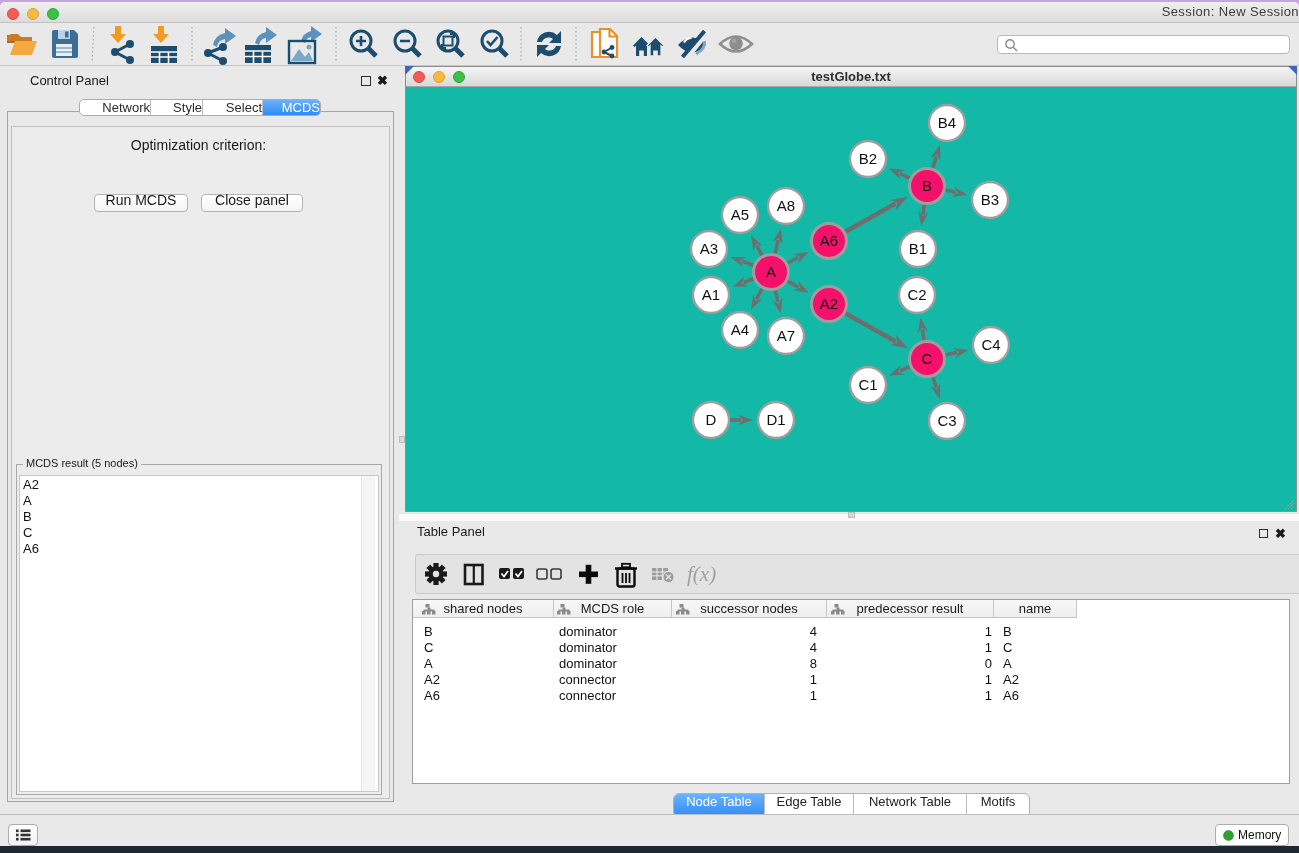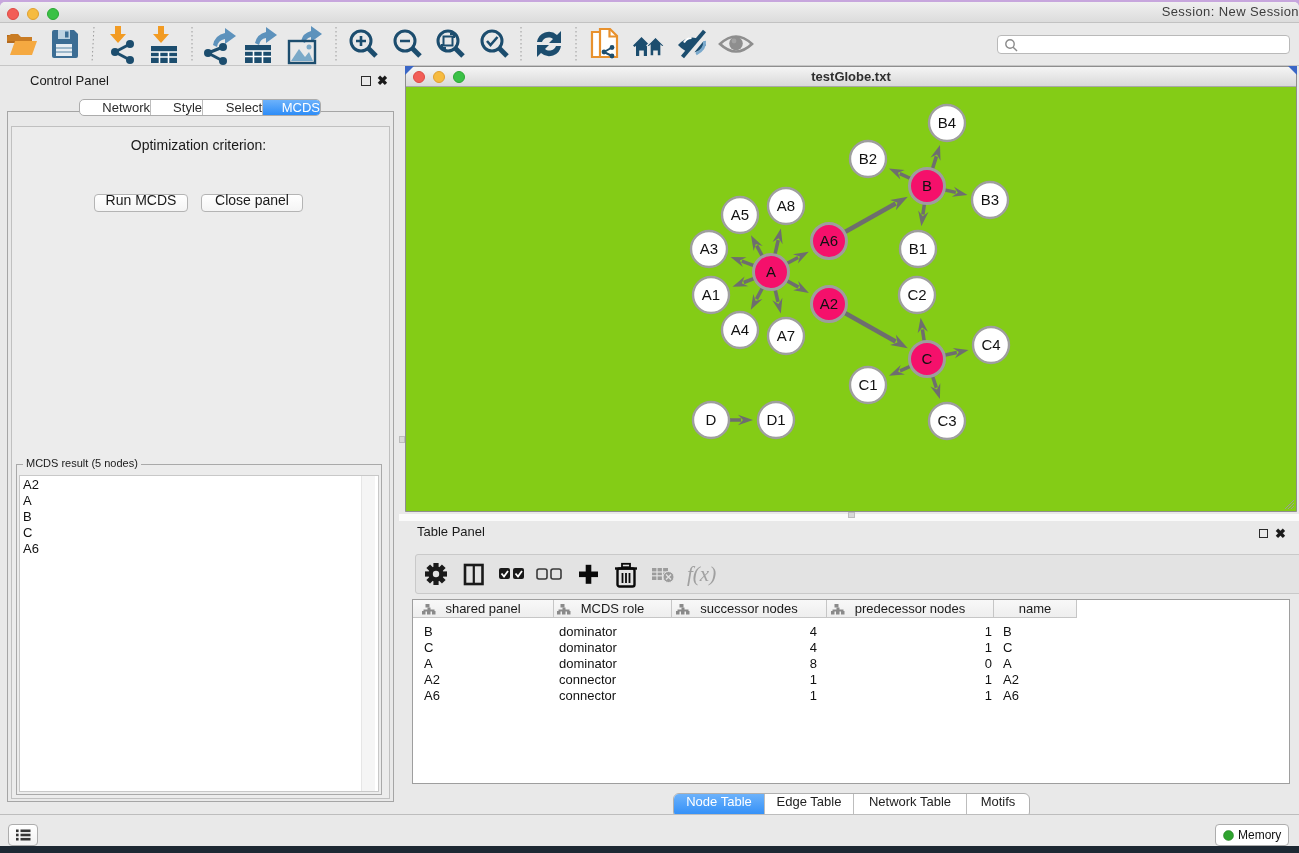--- a/index.html
+++ b/index.html
@@ -22,21 +22,21 @@
 #opt-label{position:absolute;left:0;width:397px;top:135px;text-align:center;font-size:14px;color:#1a1a1a}
 #combo{position:absolute;left:44px;top:159px;width:311px;height:21px;background:#fff;border:1px solid #b5b5b5;border-radius:5px;font-size:14px;color:#111;line-height:12px;padding-left:12px}
 #combo .step{position:absolute;right:-1px;top:-1px;width:22px;height:21px;border-radius:0 5px 5px 0;background:linear-gradient(#6cb2fb,#2d8cf7)}
 .btn{position:absolute;height:18px;background:linear-gradient(#ffffff,#f4f4f4);border:1px solid #b4b4b4;border-radius:4px;font-size:14px;color:#1a1a1a;text-align:center;line-height:10px}
 #fieldset{position:absolute;left:16px;top:462px;width:366px;height:331px;border:1px solid #a9a9a9}
 #fieldset .legend{position:absolute;left:6px;top:-8px;background:#ececec;padding:0 3px;font-size:11px;color:#1a1a1a}
 #listbox{position:absolute;left:2px;top:10px;width:360px;height:317px;background:#fff;border:1px solid #c8c8c8}
 #listbox .items{position:absolute;left:3px;top:1px;font-size:13px;color:#111;line-height:16px}
 #listbox .sb{position:absolute;right:3px;top:0;width:14px;height:315px;background:#f5f5f5;border-left:1px solid #e6e6e6}
 
-#netwin{position:absolute;left:405px;top:64px;width:892px;height:446px;background:#84cc16;border:1px solid #8e8e8e;border-radius:4px 4px 0 0}
+#netwin{position:absolute;left:405px;top:64px;width:892px;height:446px;background:#14b8a6;border:1px solid #8e8e8e;border-radius:4px 4px 0 0}
 #nw-title{position:absolute;left:0;top:0;width:890px;height:20px;background:linear-gradient(#f5f5f5,#d9d9d9);border-bottom:1px solid #a8a8a8;border-radius:4px 4px 0 0}
 #nw-title .t{position:absolute;left:0;right:0;top:2px;text-align:center;font-size:13px;font-weight:bold;color:#2e2e2e}
 
 #tp-title{position:absolute;left:417px;top:522px;font-size:13px;color:#1a1a1a}
 #tp-toolbar{position:absolute;left:415px;top:552px;width:940px;height:40px;background:#e3e3e3;border:1px solid #c9c9c9;border-radius:3px}
 #tablebox{position:absolute;left:412px;top:597px;width:878px;height:185px;background:#fff;border:1px solid #9e9e9e}
 .th{position:absolute;top:0;height:18px;background:linear-gradient(#f8f8f8,#eeeeee);border-right:1px solid #c6c6c6;border-bottom:1px solid #c6c6c6;font-size:13px;color:#1a1a1a;text-align:center;line-height:18px}
 .row{position:absolute;font-size:13px;color:#111;height:16px;line-height:16px}
 #btabs{position:absolute;left:673px;top:791px;height:25px;display:flex;background:#fff;border:1px solid #b0b0b0;border-radius:6px}
 #btabs div{text-align:center;font-size:13px;color:#222;line-height:16px;border-right:1px solid #bdbdbd}
@@ -403,24 +403,24 @@
             <line x1="10.5" y1="1" x2="10.5" y2="13"></line>
           </g>
 <circle cx="16.5" cy="10" r="5.5" fill="#9c9c9c" stroke="#e3e3e3" stroke-width="1"></circle>
 <path d="M14 7.5 l5 5 M19 7.5 l-5 5" stroke="#e3e3e3" stroke-width="1.4"></path>
 </g>
 
 <text x="271" y="26" font-family="Liberation Serif,serif" font-style="italic" font-size="21" fill="#a0a0a0">f(x)</text>
 </svg>
 </div>
 <div id="tablebox">
-<div class="th" style="left:0;width:141px">shared panel</div>
+<div class="th" style="left:0;width:141px">shared nodes</div>
 <div class="th" style="left:141px;width:118px">MCDS role</div>
 <div class="th" style="left:259px;width:155px">successor nodes</div>
-<div class="th" style="left:414px;width:167px">predecessor nodes</div>
+<div class="th" style="left:414px;width:167px">predecessor result</div>
 <div class="th" style="left:581px;width:83px">name</div>
 <svg style="position:absolute;left:0;top:0" width="700" height="19" viewBox="0 0 700 19">
 <g fill="#8a8a8a">
 <g transform="translate(9,4)">
             <rect x="3.5" y="0" width="4" height="3.5"></rect>
             <rect x="0" y="7" width="3.5" height="3.5"></rect>
             <rect x="5" y="7" width="3.5" height="3.5"></rect>
             <rect x="10" y="7" width="3.5" height="3.5"></rect>
             <path d="M5.5 3.5 v2 h-4 v2 h11 v-2 h-4 v-2 z"></path>
           </g>

